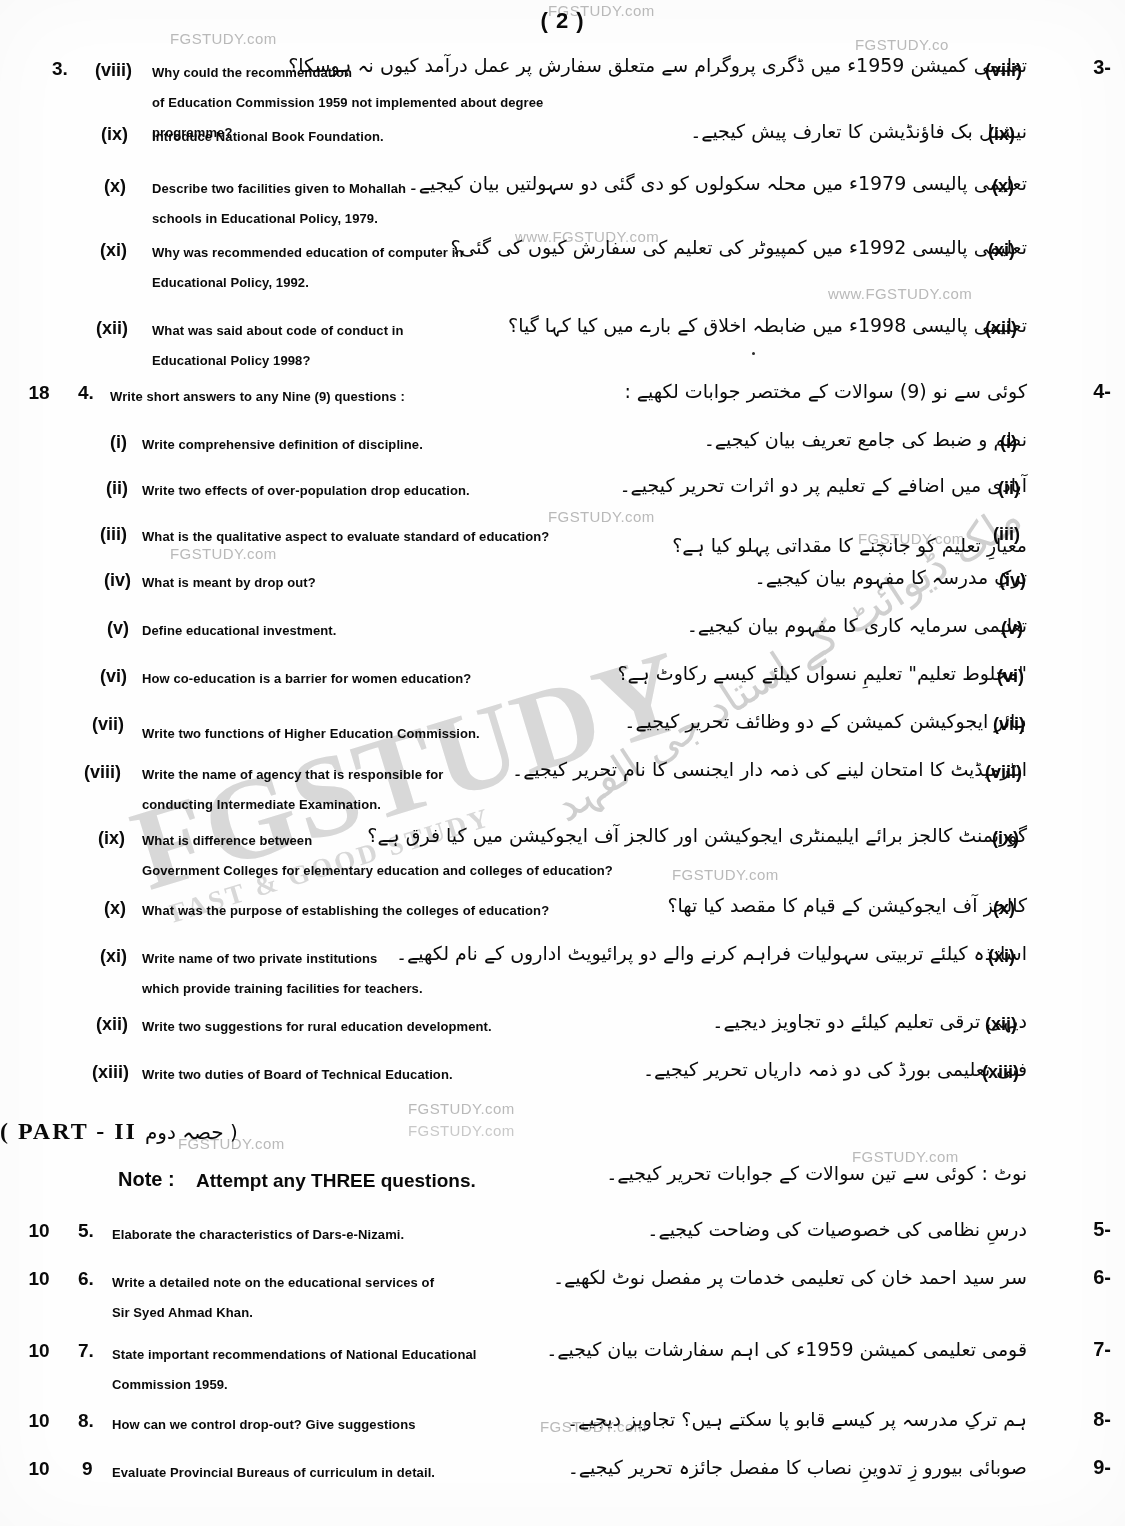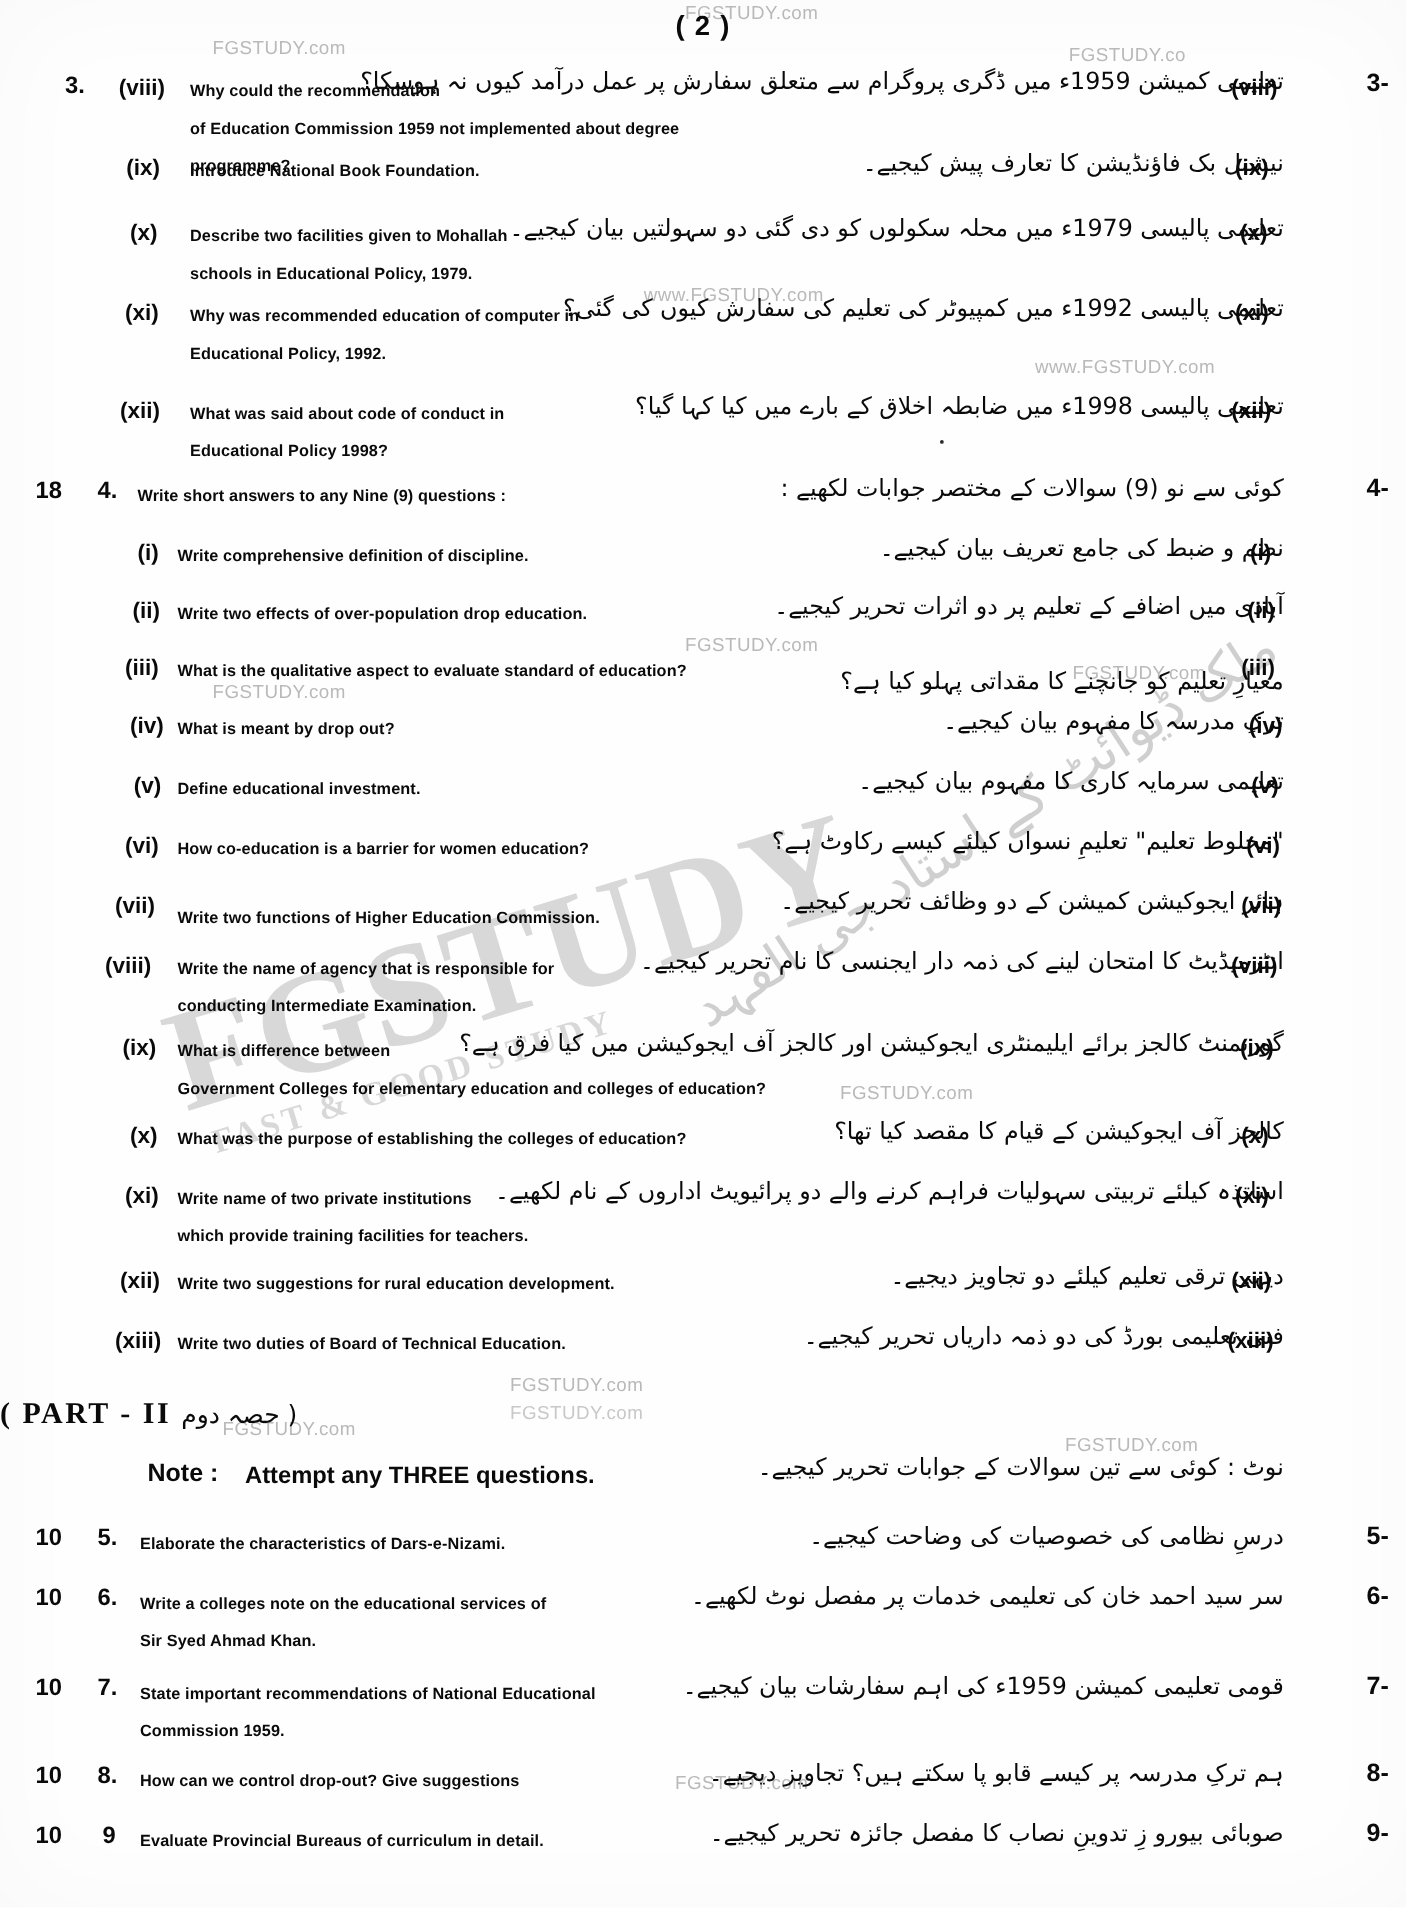--- a/index.html
+++ b/index.html
@@ -317,21 +317,21 @@
     <div class="note-ur" style="right:98px; top:1162px;">نوٹ : کوئی سے تین سوالات کے جوابات تحریر کیجیے۔</div>
 
     <div class="marks" style="top:1220px;">10</div>
     <div class="qnum-en" style="left:78px; top:1220px;">5.</div>
     <div class="en-text" style="left:112px; top:1220px; width:560px;">Elaborate the characteristics of Dars-e-Nizami.</div>
     <div class="ur-text" style="right:98px; top:1214px;">درسِ نظامی کی خصوصیات کی وضاحت کیجیے۔</div>
     <div class="qnum-ur" style="top:1218px;">5-</div>
 
     <div class="marks" style="top:1268px;">10</div>
     <div class="qnum-en" style="left:78px; top:1268px;">6.</div>
-    <div class="en-text" style="left:112px; top:1268px; width:560px;">Write a colleges note on the educational services of
+    <div class="en-text" style="left:112px; top:1268px; width:560px;">Write a detailed note on the educational services of
 Sir Syed Ahmad Khan.</div>
     <div class="ur-text" style="right:98px; top:1262px;">سر سید احمد خان کی تعلیمی خدمات پر مفصل نوٹ لکھیے۔</div>
     <div class="qnum-ur" style="top:1266px;">6-</div>
 
     <div class="marks" style="top:1340px;">10</div>
     <div class="qnum-en" style="left:78px; top:1340px;">7.</div>
     <div class="en-text" style="left:112px; top:1340px; width:620px;">State important recommendations of National Educational
 Commission 1959.</div>
     <div class="ur-text" style="right:98px; top:1334px;">قومی تعلیمی کمیشن 1959ء کی اہم سفارشات بیان کیجیے۔</div>
     <div class="qnum-ur" style="top:1338px;">7-</div>

